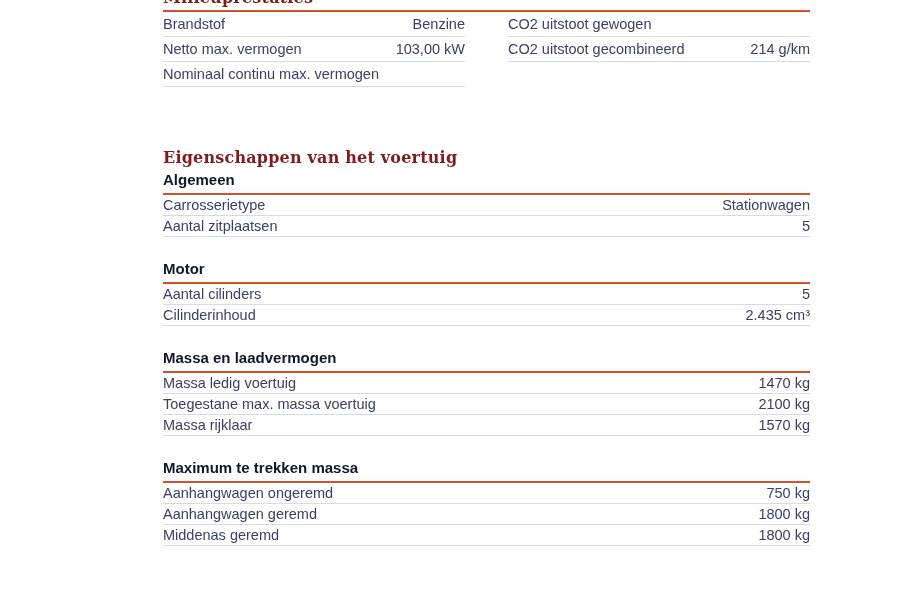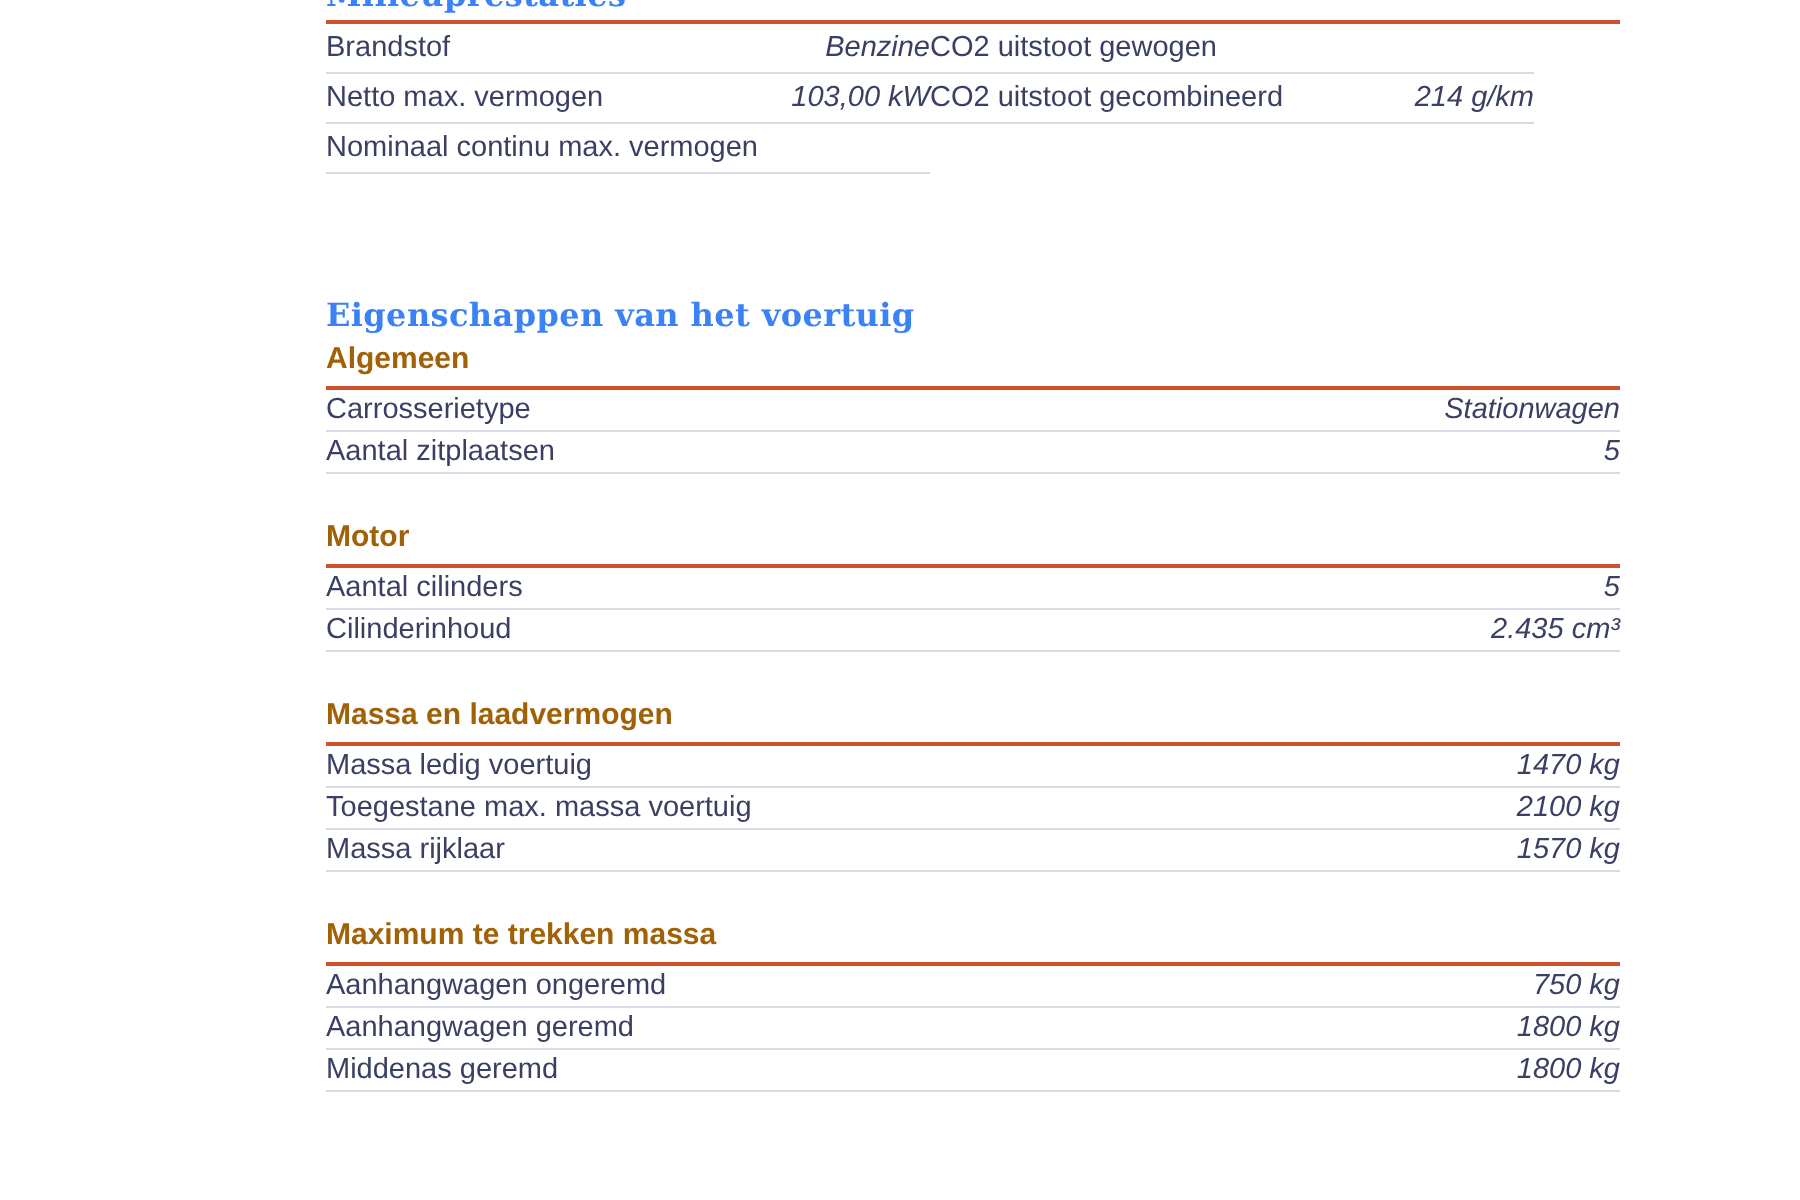--- a/index.html
+++ b/index.html
@@ -22,64 +22,65 @@
     top: 0;
     width: 647px;
   }
   
   .orange-heading {
     margin: 0;
     font-family: "DejaVu Serif", serif;
     font-weight: bold;
     font-size: 16px;
     line-height: 18px;
-    color: #3b82f6;
+    color: #7f1d1d;
     letter-spacing: 0.2px;
   }
   
   .clip-heading {
     height: 7px;
     overflow: hidden;
     position: relative;
   }
   .clip-heading .orange-heading {
     margin-top: -11px;
   }
   .orange-rule {
     height: 2px;
     background: #d0512e;
     margin-top: 3px;
   }
   
   .two-col {
     display: flex;
+    justify-content: space-between;
   }
   .col {
     width: 302px;
   }
   .row {
     display: flex;
     justify-content: space-between;
     align-items: center;
     border-bottom: 1px solid #d9dae6;
     font-size: 14.5px;
   }
   .row-top { height: 24px; }
   .row-std { height: 20px; }
   .lbl { white-space: nowrap; }
-  .val { white-space: nowrap; text-align: right; font-style: italic; }
+  .val { white-space: nowrap; text-align: right; }
   
   .eigenschappen-heading {
     margin-top: 62px;
   }
   .sub-title {
     margin: 0;
     font-size: 15px;
     font-weight: bold;
-    color: #a16207;
+    color: #0f172a;
     line-height: 16px;
   }
   .sub-first { margin-top: 5px; }
   .sub-gap   { margin-top: 24px; }
   .sub-rule  { margin-top: 5px; }
 </style>
 </head>
 <body>
 
 <div class="page">

